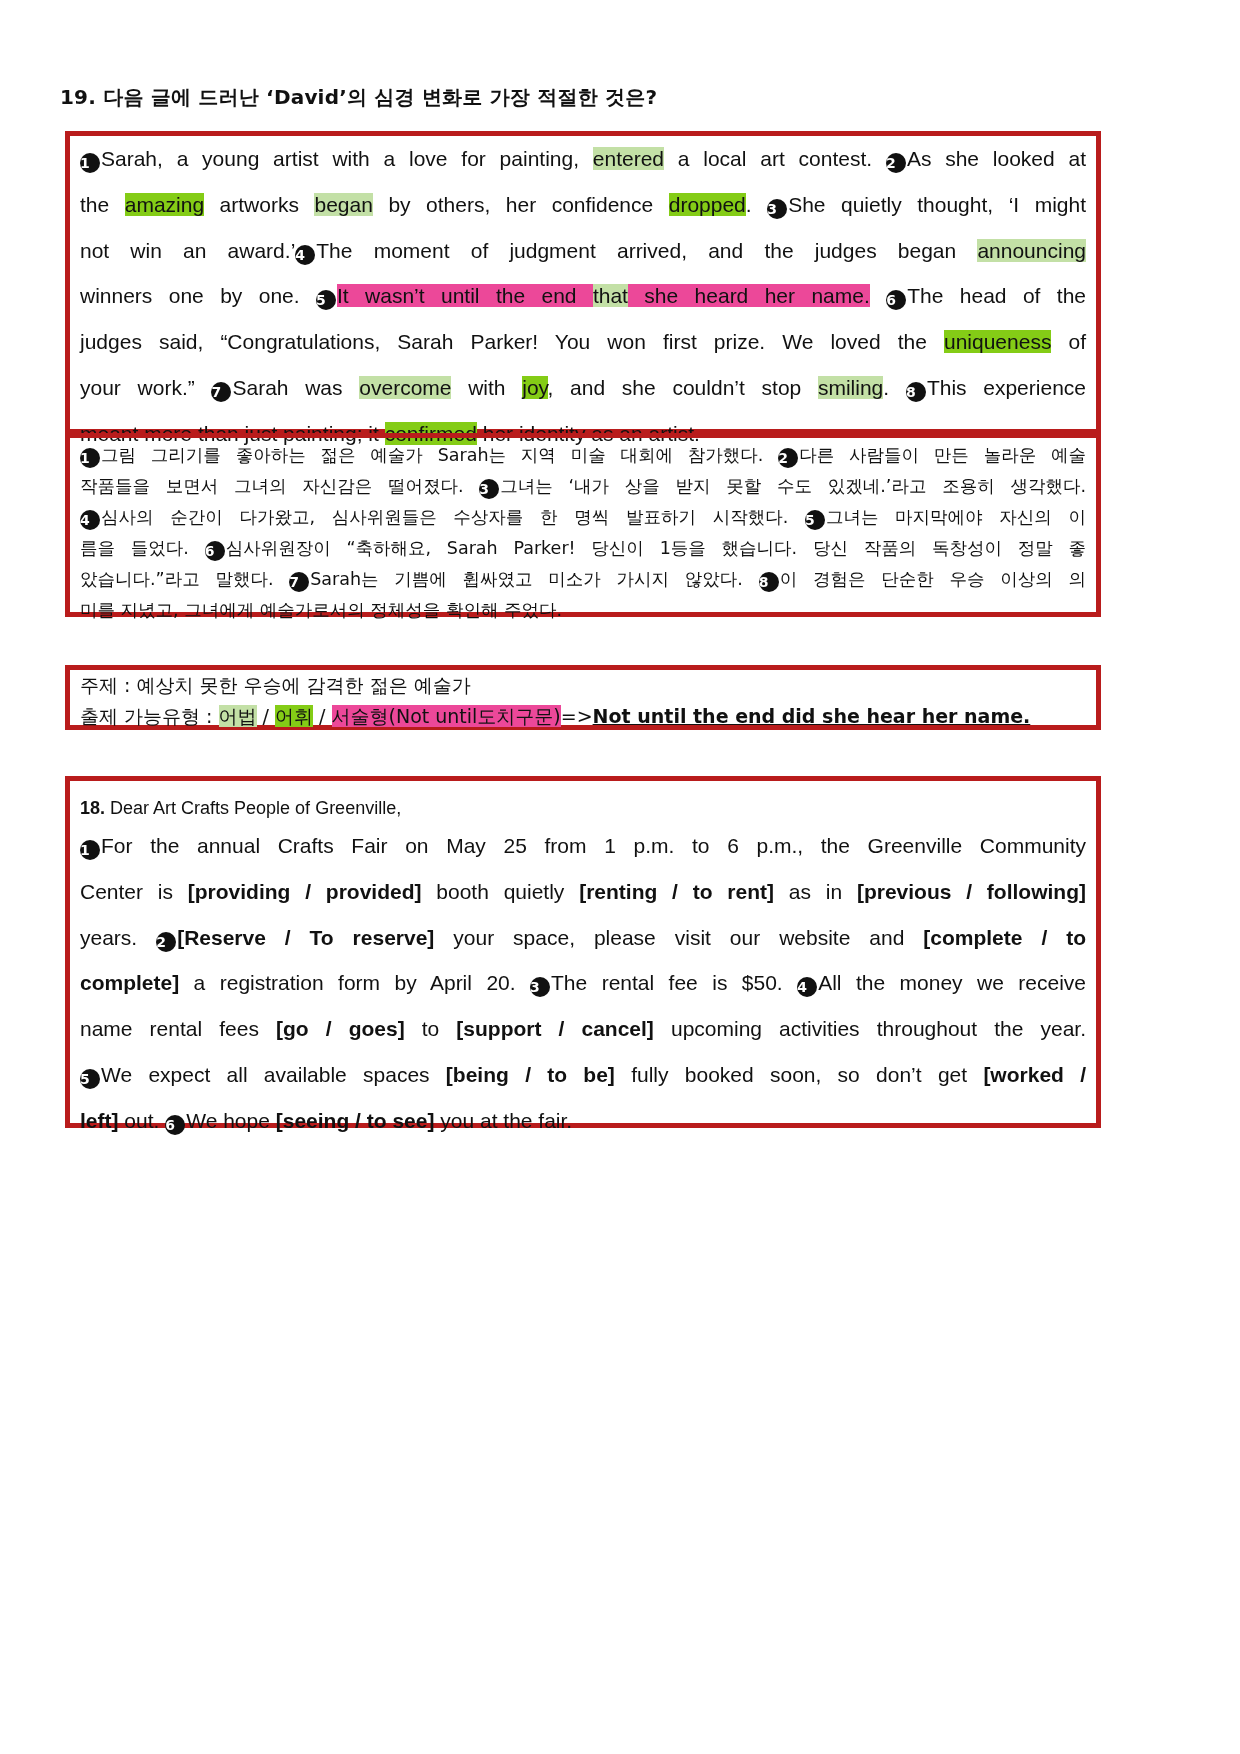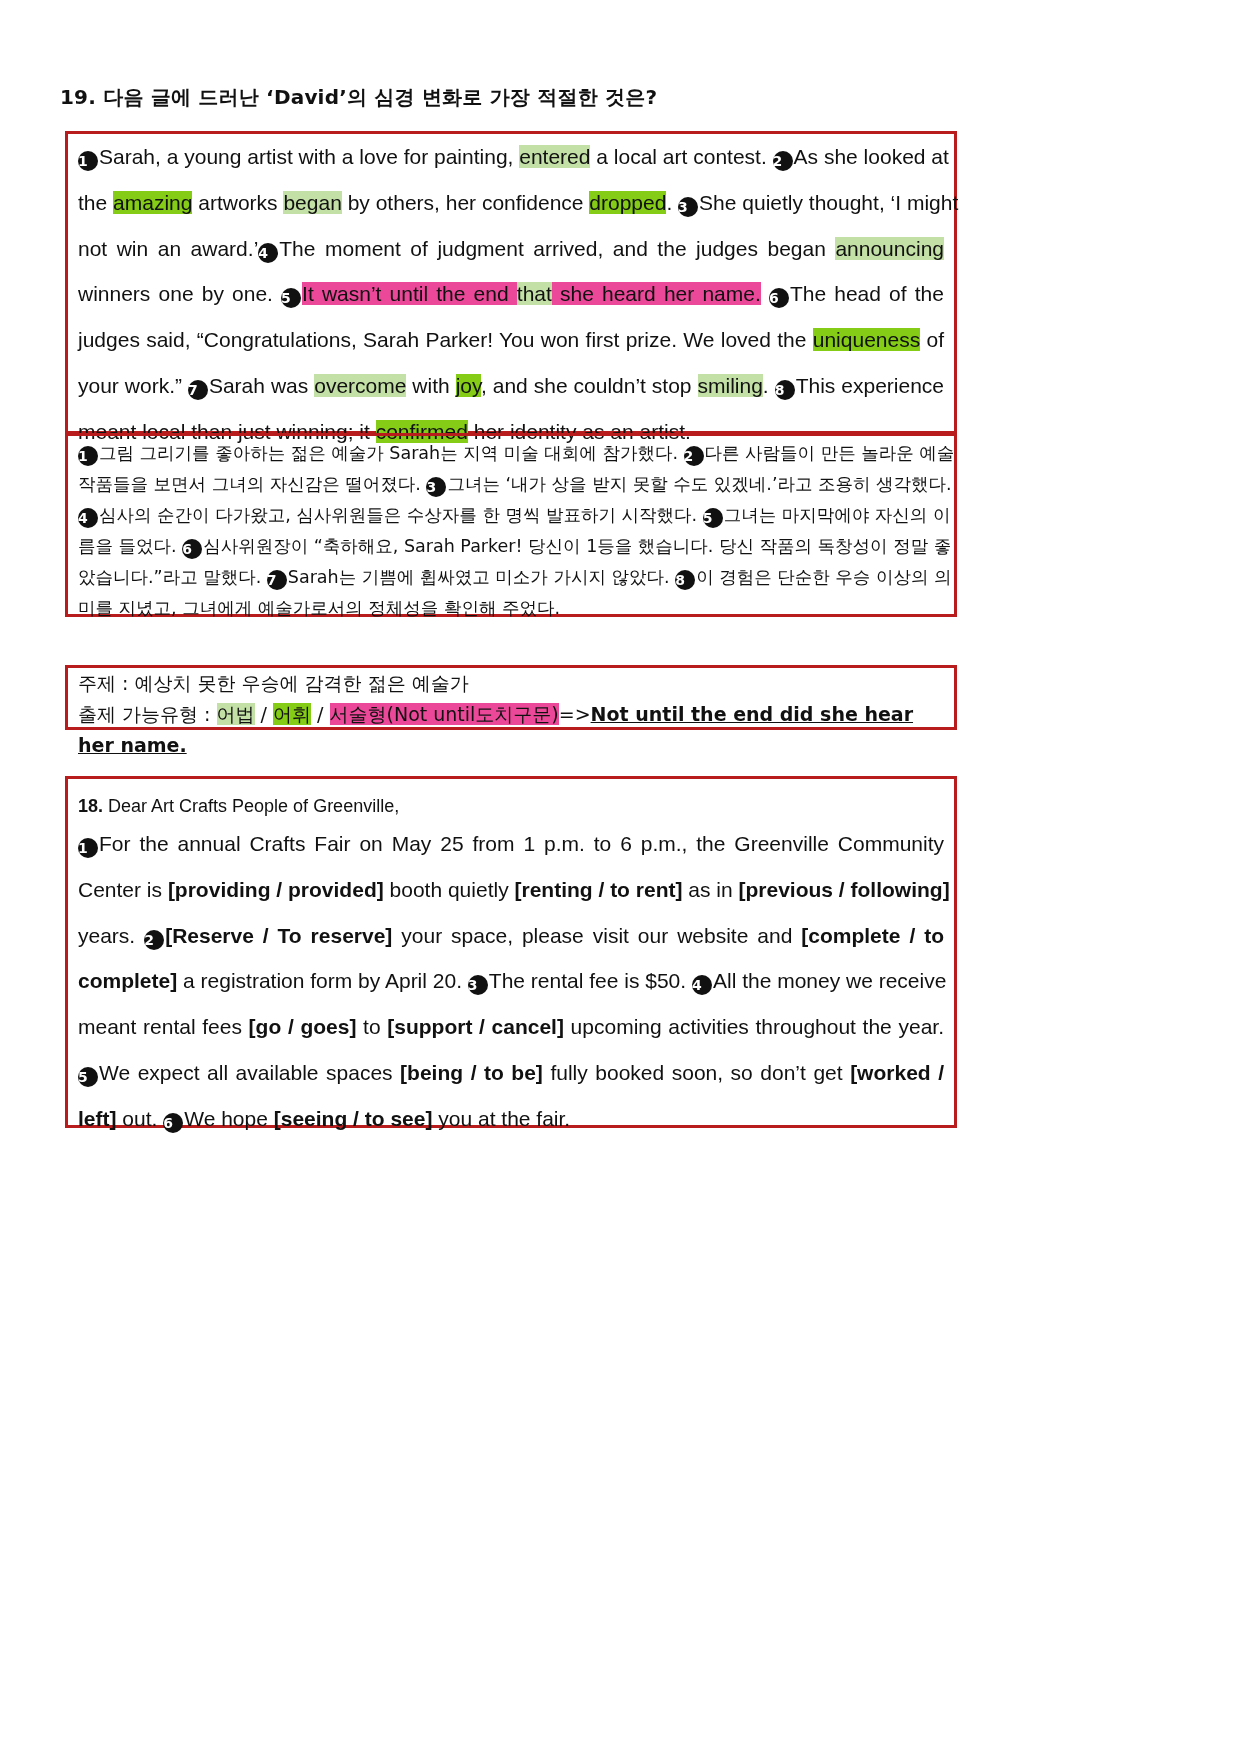--- a/index.html
+++ b/index.html
@@ -1,18 +1,18 @@
 <!DOCTYPE html>
 <html><head>
 <meta charset="utf-8">
 <style>
   html, body { margin:0; padding:0; background:#ffffff; }
   body { width:1240px; height:1754px; position:relative; font-family:"DejaVu Sans", "Liberation Sans", sans-serif; color:#111; }
   .q-title { position:absolute; left:60px; top:84px; font-size:20px; font-weight:bold; letter-spacing:0.2px; }
-  .box { position:absolute; left:65px; width:892px; border:3px solid #b91c1c; box-sizing:border-box; }
+  .box { position:absolute; left:65px; width:1036px; border:5px solid #b91c1c; box-sizing:border-box; }
   .passage { top:131px; height:303px; padding:0 10px; font-family:"Liberation Sans", sans-serif; font-size:21px; line-height:45.8px; text-align:justify; }
   .passage .line { display:block; white-space:nowrap; text-align:justify; text-align-last:justify; height:45.8px; }
   .passage .line.last { text-align-last:left; }
   .trans { top:433px; height:184px; padding:2px 10px 0 10px; font-size:17.5px; line-height:31px; }
   .trans .line { display:block; white-space:nowrap; text-align:justify; text-align-last:justify; }
   .trans .line.last { text-align-last:left; }
   .theme { top:665px; height:65px; padding:0 10px; font-size:19px; line-height:31px; }
   .letter { top:776px; height:352px; padding:12px 10px; font-family:"Liberation Sans", sans-serif; font-size:21px; line-height:45.8px; }
   .letter .line { display:block; white-space:nowrap; text-align:justify; text-align-last:justify; height:45.8px; }
   .letter .line.last { text-align-last:left; }
@@ -29,21 +29,21 @@
 
 <div class="q-title">19. 다음 글에 드러난 ‘David’의 심경 변화로 가장 적절한 것은?</div>
 
 <div class="box passage">
     <span class="line"><span class="num">1</span><span>Sarah, a young artist with a love for painting, </span><span class="hl-green">entered</span><span> a local art contest. </span><span class="num">2</span><span>As she looked at</span></span>
     <span class="line"><span>the </span><span class="hl-blue">amazing</span><span> artworks </span><span class="hl-green">began</span><span> by others, her confidence </span><span class="hl-blue">dropped</span><span>. </span><span class="num">3</span><span>She quietly thought, ‘I might</span></span>
     <span class="line"><span>not win an award.’</span><span class="num">4</span><span>The moment of judgment arrived, and the judges began </span><span class="hl-green">announcing</span></span>
     <span class="line"><span>winners one by one. </span><span class="num">5</span><span class="hl-orange">It wasn’t until the end </span><span class="hl-green">that</span><span class="hl-orange"> she heard her name.</span><span> </span><span class="num">6</span><span>The head of the</span></span>
     <span class="line"><span>judges said, “Congratulations, Sarah Parker! You won first prize. We loved the </span><span class="hl-blue">uniqueness</span><span> of</span></span>
     <span class="line"><span>your work.” </span><span class="num">7</span><span>Sarah was </span><span class="hl-green">overcome</span><span> with </span><span class="hl-blue">joy</span><span>, and she couldn’t stop </span><span class="hl-green">smiling</span><span>. </span><span class="num">8</span><span>This experience</span></span>
-    <span class="line last"><span>meant local than just winning; it </span><span class="hl-blue">confirmed</span><span> her identity as an artist.</span></span>
+    <span class="line last"><span>meant more than just painting; it </span><span class="hl-blue">confirmed</span><span> her identity as an artist.</span></span>
   </div>
 
 <div class="box trans">
     <span class="line"><span class="num">1</span><span>그림 그리기를 좋아하는 젊은 예술가 Sarah는 지역 미술 대회에 참가했다. </span><span class="num">2</span><span>다른 사람들이 만든 놀라운 예술</span></span>
     <span class="line"><span>작품들을 보면서 그녀의 자신감은 떨어졌다. </span><span class="num">3</span><span>그녀는 ‘내가 상을 받지 못할 수도 있겠네.’라고 조용히 생각했다.</span></span>
     <span class="line"><span class="num">4</span><span>심사의 순간이 다가왔고, 심사위원들은 수상자를 한 명씩 발표하기 시작했다. </span><span class="num">5</span><span>그녀는 마지막에야 자신의 이</span></span>
     <span class="line"><span>름을 들었다. </span><span class="num">6</span><span>심사위원장이 “축하해요, Sarah Parker! 당신이 1등을 했습니다. 당신 작품의 독창성이 정말 좋</span></span>
     <span class="line"><span>았습니다.”라고 말했다. </span><span class="num">7</span><span>Sarah는 기쁨에 휩싸였고 미소가 가시지 않았다. </span><span class="num">8</span><span>이 경험은 단순한 우승 이상의 의</span></span>
     <span class="line last"><span>미를 지녔고, 그녀에게 예술가로서의 정체성을 확인해 주었다.</span></span>
   </div>
@@ -57,17 +57,17 @@
   </div>
 </div>
 
 <div class="box letter">
   <div class="line first last"><span class="b">18.</span><span> Dear Art Crafts People of Greenville,</span></div>
   <div>
       <span class="line"><span> </span><span class="num">1</span><span>For the annual Crafts Fair on May 25 from 1 p.m. to 6 p.m., the Greenville Community</span></span>
       <span class="line"><span>Center is </span><span class="b">[providing / provided]</span><span> booth quietly </span><span class="b">[renting / to rent]</span><span> as in </span><span class="b">[previous / following]</span></span>
       <span class="line"><span>years. </span><span class="num">2</span><span class="b">[Reserve / To reserve]</span><span> your space, please visit our website and </span><span class="b">[complete / to</span></span>
       <span class="line"><span class="b">complete]</span><span> a registration form by April 20. </span><span class="num">3</span><span>The rental fee is $50. </span><span class="num">4</span><span>All the money we receive</span></span>
-      <span class="line"><span>meant rental fees </span><span class="b">[go / goes]</span><span> to </span><span class="b">[support / cancel]</span><span> upcoming activities throughout the year.</span></span>
+      <span class="line"><span>name rental fees </span><span class="b">[go / goes]</span><span> to </span><span class="b">[support / cancel]</span><span> upcoming activities throughout the year.</span></span>
       <span class="line"><span class="num">5</span><span>We expect all available spaces </span><span class="b">[being / to be]</span><span> fully booked soon, so don’t get </span><span class="b">[worked /</span></span>
       <span class="line last"><span class="b">left]</span><span> out. </span><span class="num">6</span><span>We hope </span><span class="b">[seeing / to see]</span><span> you at the fair.</span></span>
     </div>
 </div>
 
 </body></html>

